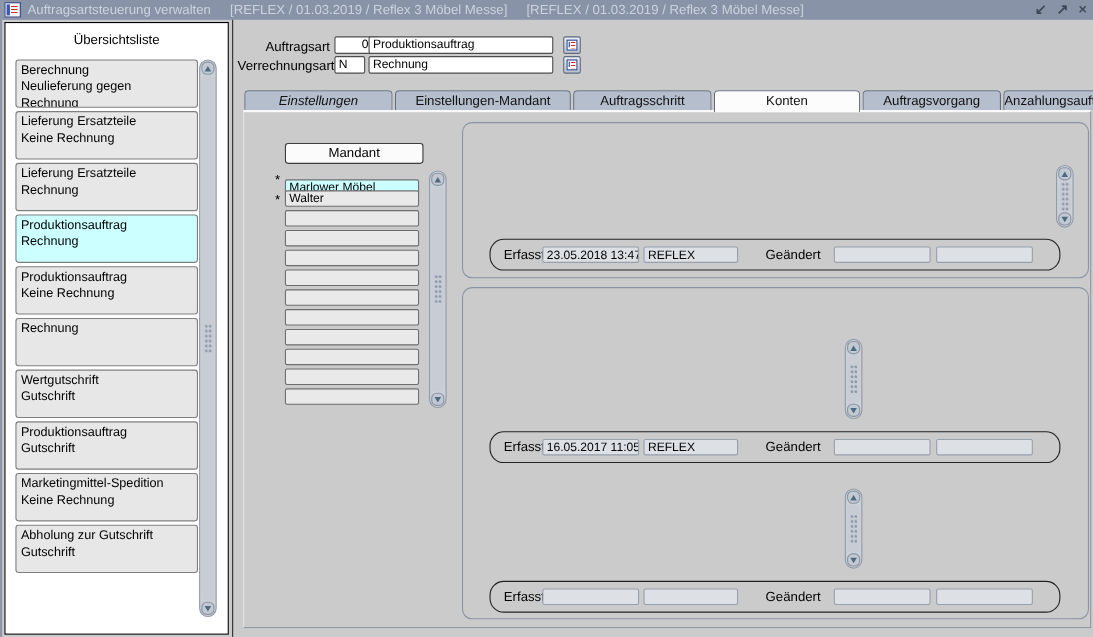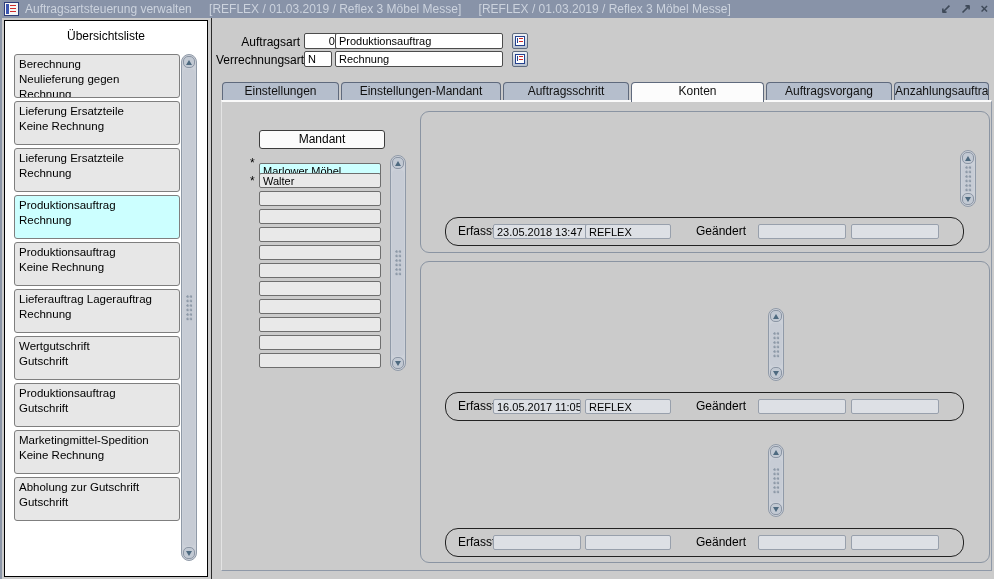--- a/index.html
+++ b/index.html
@@ -147,21 +147,20 @@
         </div>
         <div class="sb-item sel">
           <div class="sb-line">Produktionsauftrag</div>
           <div class="sb-line">Rechnung</div>
         </div>
         <div class="sb-item">
           <div class="sb-line">Produktionsauftrag</div>
           <div class="sb-line">Keine Rechnung</div>
         </div>
         <div class="sb-item">
-          <div class="sb-line">Lieferauftrag Lagerauftrag</div>
           <div class="sb-line">Rechnung</div>
         </div>
         <div class="sb-item">
           <div class="sb-line">Wertgutschrift</div>
           <div class="sb-line">Gutschrift</div>
         </div>
         <div class="sb-item">
           <div class="sb-line">Produktionsauftrag</div>
           <div class="sb-line">Gutschrift</div>
         </div>
@@ -190,21 +189,21 @@
     </span>
 
   <div class="hf-label" style="left:214px; top:53px;">Verrechnungsart</div>
   <span class="fld hf-fld" style="left:302px; top:51px; width:28px;">N</span>
   <span class="fld hf-fld" style="left:333px; top:51px; width:168px;">Rechnung</span>
   <span class="lov big" style="position:absolute; left:510px; top:51px;">
       <span class="lov-in"></span>
     </span>
 
   <div class="tabbar" id="tabbar">
-      <div class="tab" style="width: 117px;">Einstellungen</div>
+      <div class="tab" style="width: 135px; font-style: italic;">Einstellungen</div>
       <div class="tab" style="width: 160px;">Einstellungen-Mandant</div>
       <div class="tab" style="width: 126px;">Auftragsschritt</div>
       <div class="tab active" style="width: 133px;">Konten</div>
       <div class="tab" style="width: 126px;">Auftragsvorgang</div>
       <div class="tab" style="width: 95px;">Anzahlungsauftrag</div>
     </div>
   <div class="tabpanel"></div>
 
   <div class="mandant-btn">Mandant</div>
   <div class="m-rows" id="mandant-rows">
@@ -380,21 +379,21 @@
       </div>
     </div>
   <div class="vscroll" style="left:958px; top:150px; height:57px; z-index:2;">
       <span class="vs-btn up"></span>
       <span class="vs-thumb"></span>
       <span class="vs-btn down"></span>
     </div>
 
   <div class="erfasst-box" style="left:443px; top:217px;">
     <span class="ef-label">Erfasst</span>
-    <span class="fld ro efld" style="left:47px; width:112px;">23.05.2018 13:47</span>
+    <span class="fld ro efld" style="left:47px; width:88px;">23.05.2018 13:47</span>
     <span class="fld ro efld" style="left:139px; width:86px;">REFLEX</span>
     <span class="ef-label" style="left:250px;">Geändert</span>
     <span class="fld ro efld" style="left:312px; width:88px;"></span>
     <span class="fld ro efld" style="left:405px; width:88px;"></span>
   </div>
 
   <div class="group" style="left:418px; top:261px; width:570px; height:302px;"></div>
   <div class="group-title" style="left:424px; top:265px;">RE-Texte</div>
 
   <div class="col-hdr" style="left:447px; top:290px;">Steuervorgang</div>

